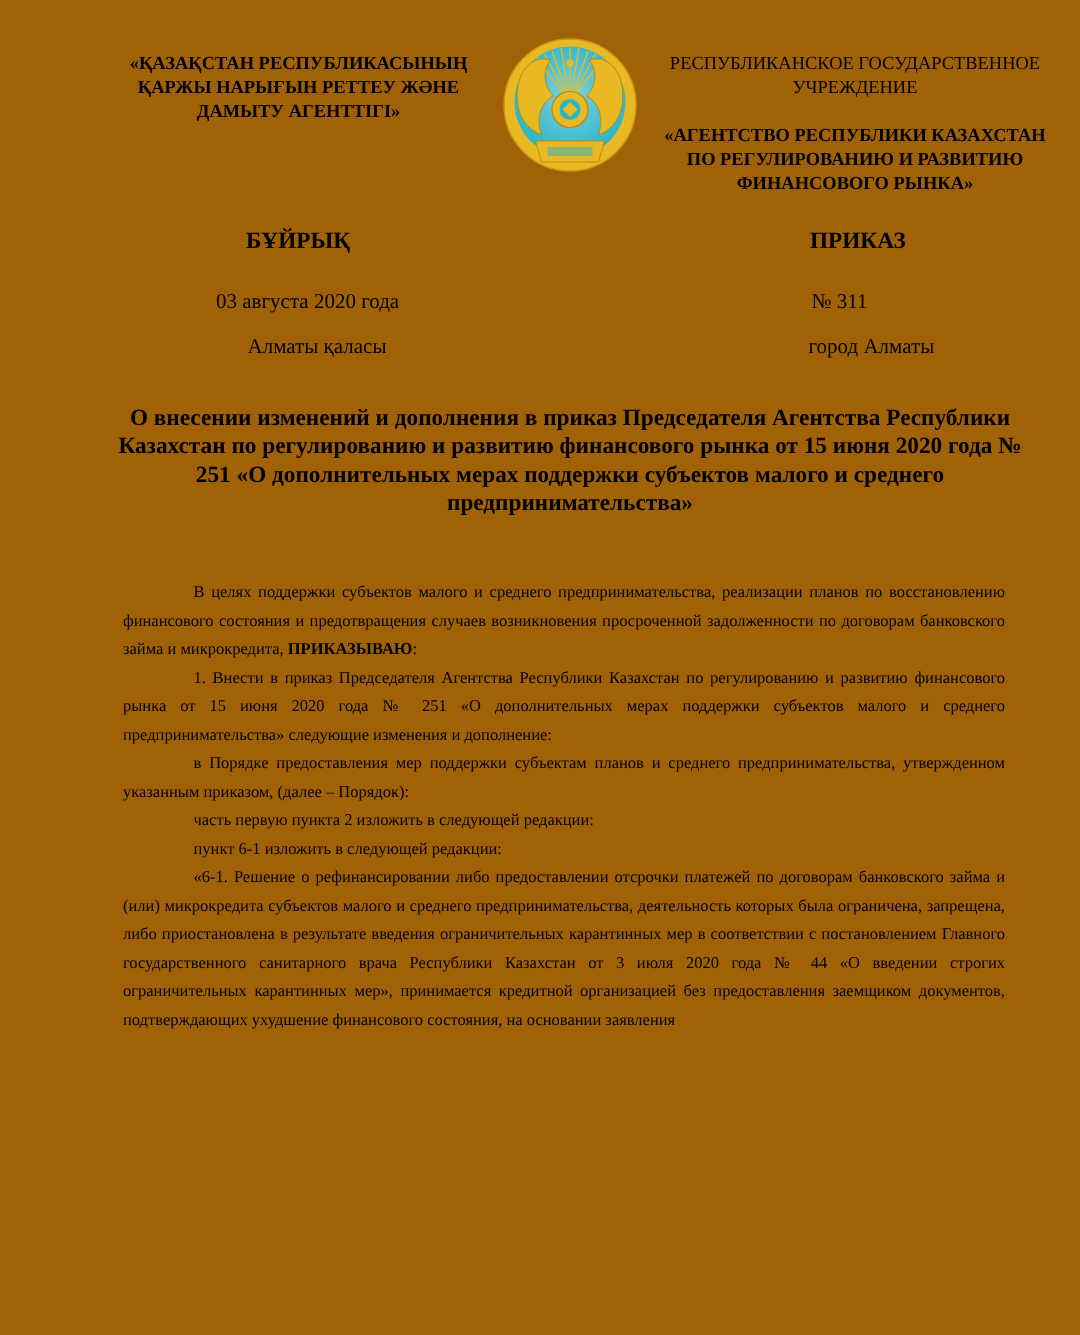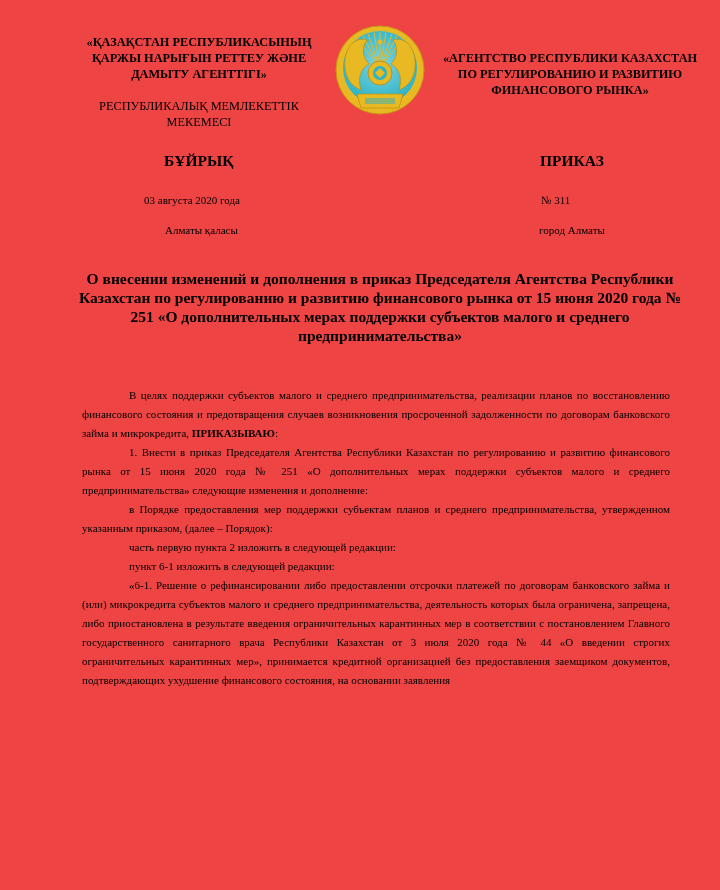--- a/index.html
+++ b/index.html
@@ -1,41 +1,41 @@
 <!DOCTYPE html>
 <html><head>
 <meta charset="utf-8">
 <style>
   html, body { margin: 0; padding: 0; background: #ffffff; }
   body {
     width: 720px; height: 890px; overflow: hidden; position: relative;
     font-family: "Liberation Serif", "DejaVu Serif", serif; color: #000;
   }
-  .page { position: absolute; left: 0; top: 0; width: 720px; height: 890px; background: #ef4444; }
+  .page { position: absolute; left: 0; top: 0; width: 720px; height: 890px; background: #a16207; }
 
   .hdr-left {
     position: absolute; left: 70px; top: 34px; width: 258px;
     text-align: center; font-size: 12.3px; line-height: 16px;
   }
   .hdr-left .org { font-weight: bold; }
   .hdr-left .type { margin-top: 16px; }
 
   .hdr-right {
     position: absolute; left: 432px; top: 34px; width: 276px;
     text-align: center; font-size: 12.3px; line-height: 16px;
   }
   .hdr-right .org { font-weight: bold; margin-top: 16px; }
 
   .emblem { position: absolute; left: 335px; top: 18px; width: 90px; height: 104px; }
 
   .order-title { position: absolute; top: 152px; font-weight: bold; font-size: 15.5px; }
   .order-kz { left: 164px; }
   .order-ru { left: 540px; }
 
-  .meta { position: absolute; font-size: 11px; }
+  .meta { position: absolute; font-size: 14px; }
   .date { left: 144px; top: 194px; }
   .number { left: 541px; top: 194px; }
   .city-kz { left: 165px; top: 224px; text-align: center; }
   .city-ru { left: 539px; top: 224px; }
 
   .title {
     position: absolute; left: 70px; top: 269px; width: 620px;
     text-align: center; font-weight: bold; font-size: 15.5px; line-height: 19px;
   }
 
@@ -46,21 +46,20 @@
   .body-text p { margin: 0; text-indent: 47px; text-align: justify; }
   .body-text b { font-weight: bold; }
 </style>
 </head>
 <body>
 
 <div class="page">
 
   <div class="hdr-left">
     <div class="org">«ҚАЗАҚСТАН РЕСПУБЛИКАСЫНЫҢ ҚАРЖЫ НАРЫҒЫН РЕТТЕУ ЖӘНЕ ДАМЫТУ АГЕНТТІГІ»</div>
-    <div class="type">РЕСПУБЛИКАЛЫҚ МЕМЛЕКЕТТІК МЕКЕМЕСІ</div>
   </div>
 
   <svg class="emblem" viewBox="0 0 90 104">
     <defs>
       <radialGradient id="sun" cx="50%" cy="45%" r="55%">
         <stop offset="0%" stop-color="#7fd3dd"></stop>
         <stop offset="100%" stop-color="#2bb3c8"></stop>
       </radialGradient>
     </defs>
     <circle cx="45" cy="52" r="44" fill="#e8b923" stroke="#c99514" stroke-width="1"></circle>
@@ -80,20 +79,21 @@
     <path d="M80 50 C82 30 70 18 58 22 C64 30 62 40 56 46 C64 50 68 60 64 72 C74 68 79 60 80 50 Z" fill="#e8b923" stroke="#b8860b" stroke-width="0.6"></path>
     <circle cx="45" cy="55" r="12" fill="#e8b923" stroke="#b8860b" stroke-width="0.8"></circle>
     <circle cx="45" cy="55" r="7" fill="#2bb3c8"></circle>
     <path d="M40 55 L45 50 L50 55 L45 60 Z" fill="#e8b923"></path>
     <circle cx="45" cy="24" r="2.5" fill="#e8b923"></circle>
     <path d="M22 76 L68 76 L64 90 L26 90 Z" fill="#e8b923" stroke="#b8860b" stroke-width="0.6"></path>
     <rect x="30" y="80" width="30" height="6" fill="#2bb3c8" opacity="0.5"></rect>
   </svg>
 
   <div class="hdr-right">
+    <div class="type">РЕСПУБЛИКАНСКОЕ ГОСУДАРСТВЕННОЕ УЧРЕЖДЕНИЕ</div>
     <div class="org">«АГЕНТСТВО РЕСПУБЛИКИ КАЗАХСТАН ПО РЕГУЛИРОВАНИЮ И РАЗВИТИЮ ФИНАНСОВОГО РЫНКА»</div>
   </div>
 
   <div class="order-title order-kz">БҰЙРЫҚ</div>
   <div class="order-title order-ru">ПРИКАЗ</div>
 
   <div class="meta date">03 августа 2020 года</div>
   <div class="meta number">№ 311</div>
   <div class="meta city-kz">Алматы қаласы</div>
   <div class="meta city-ru">город Алматы</div>

